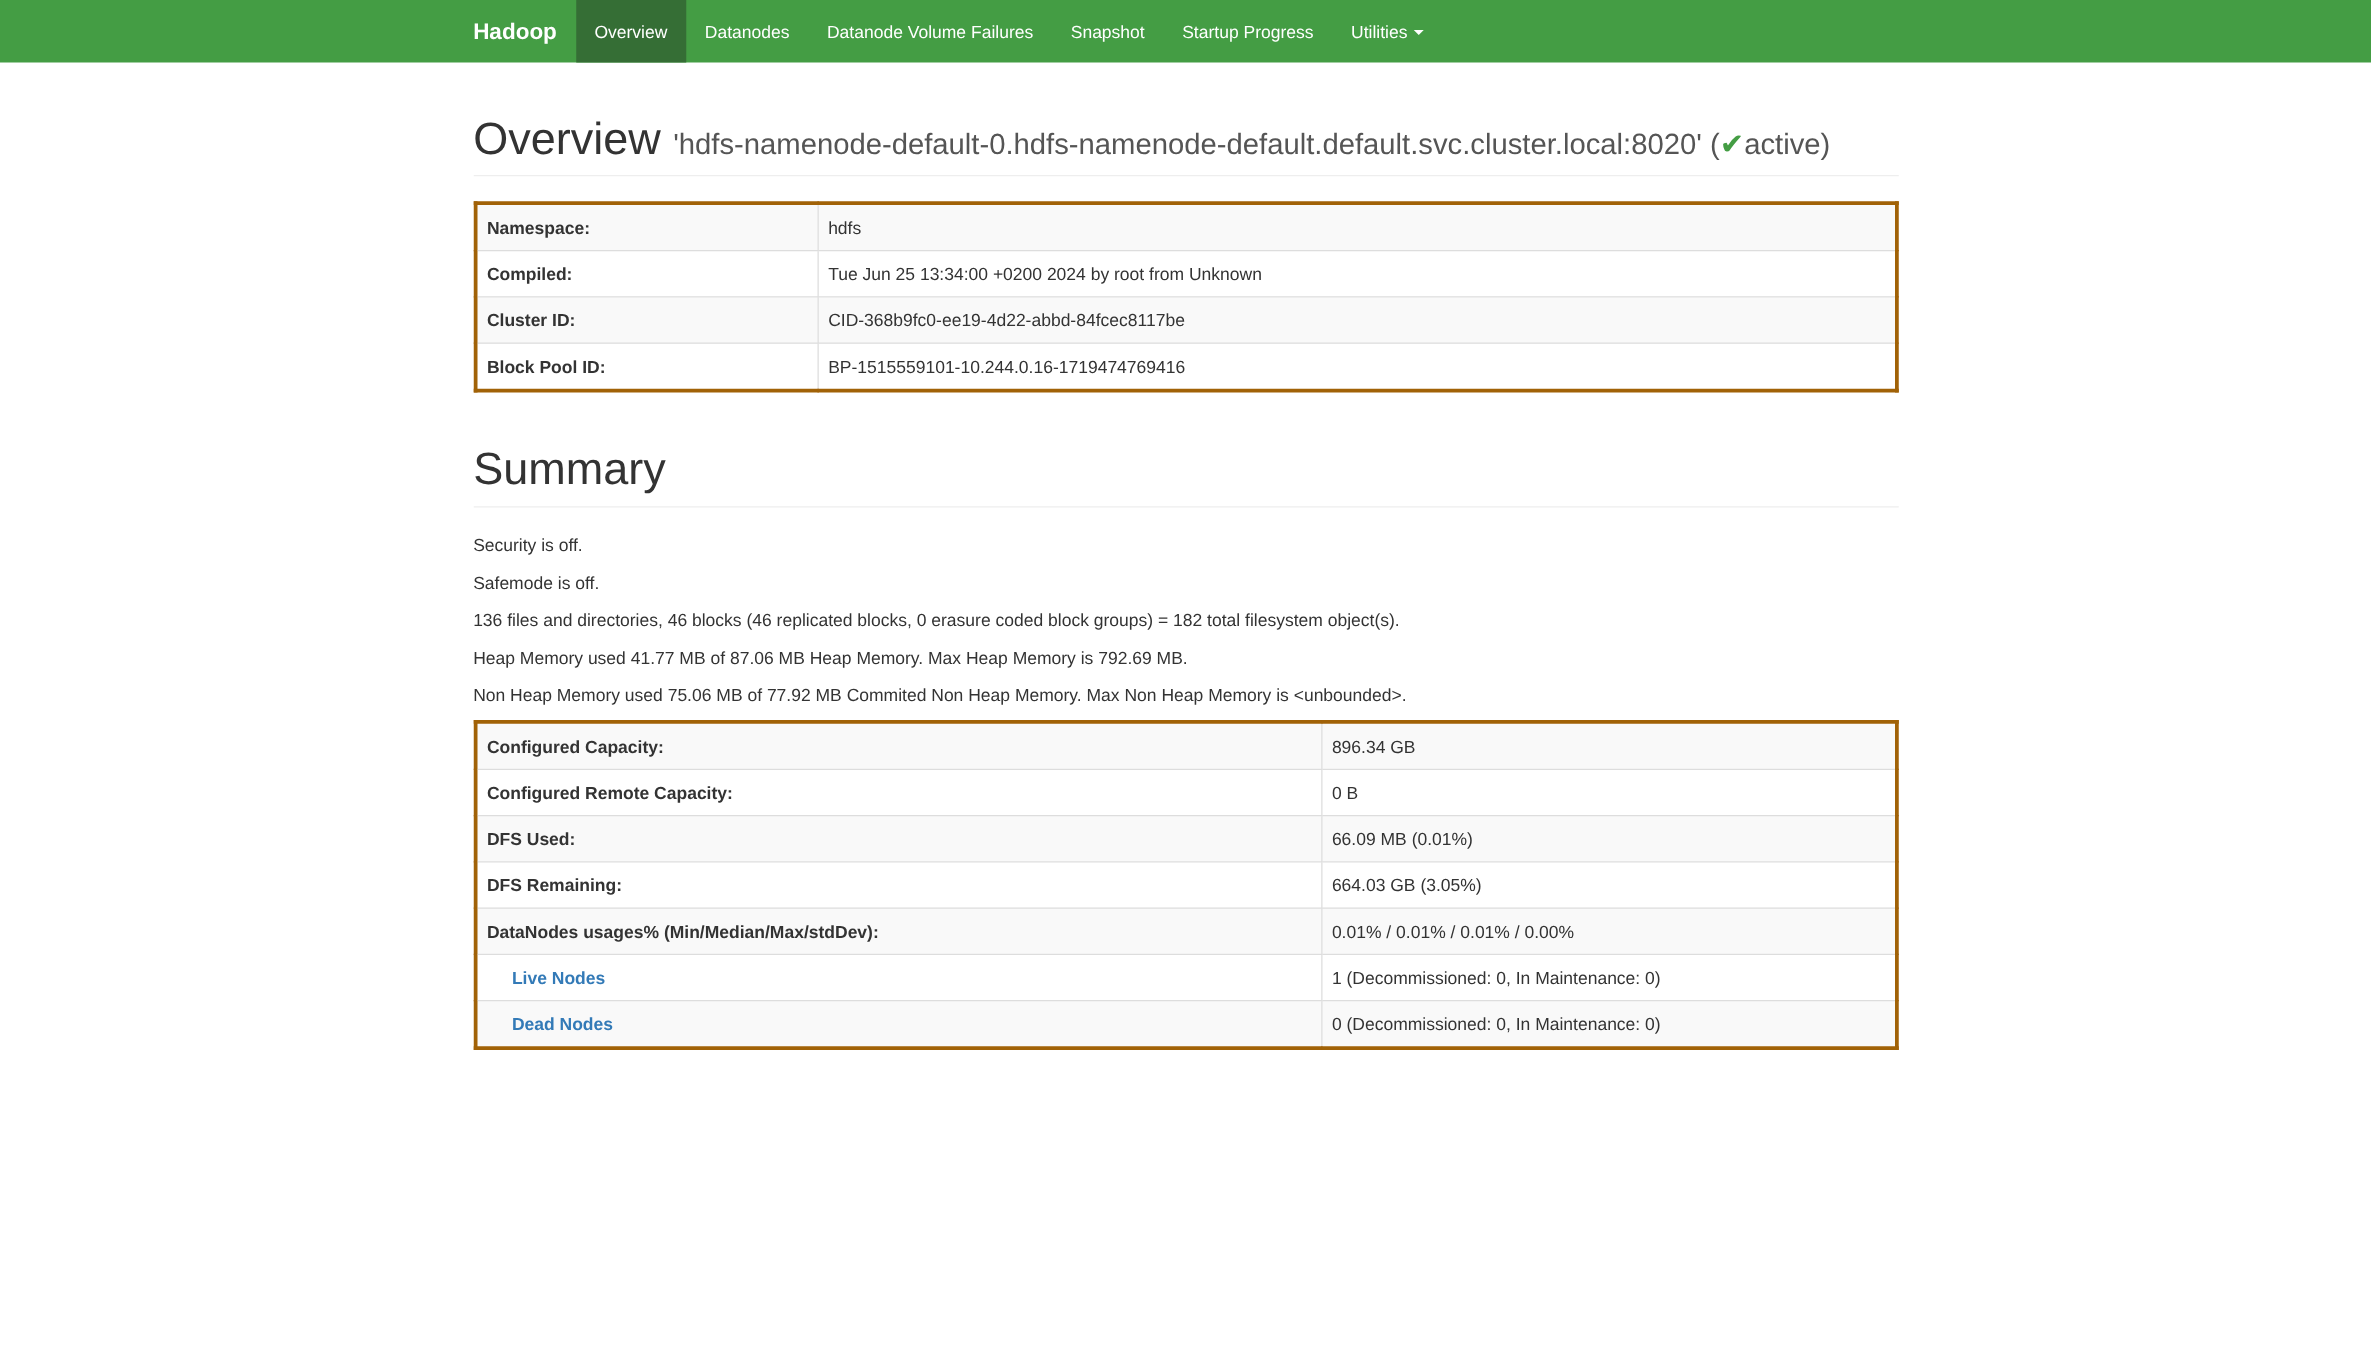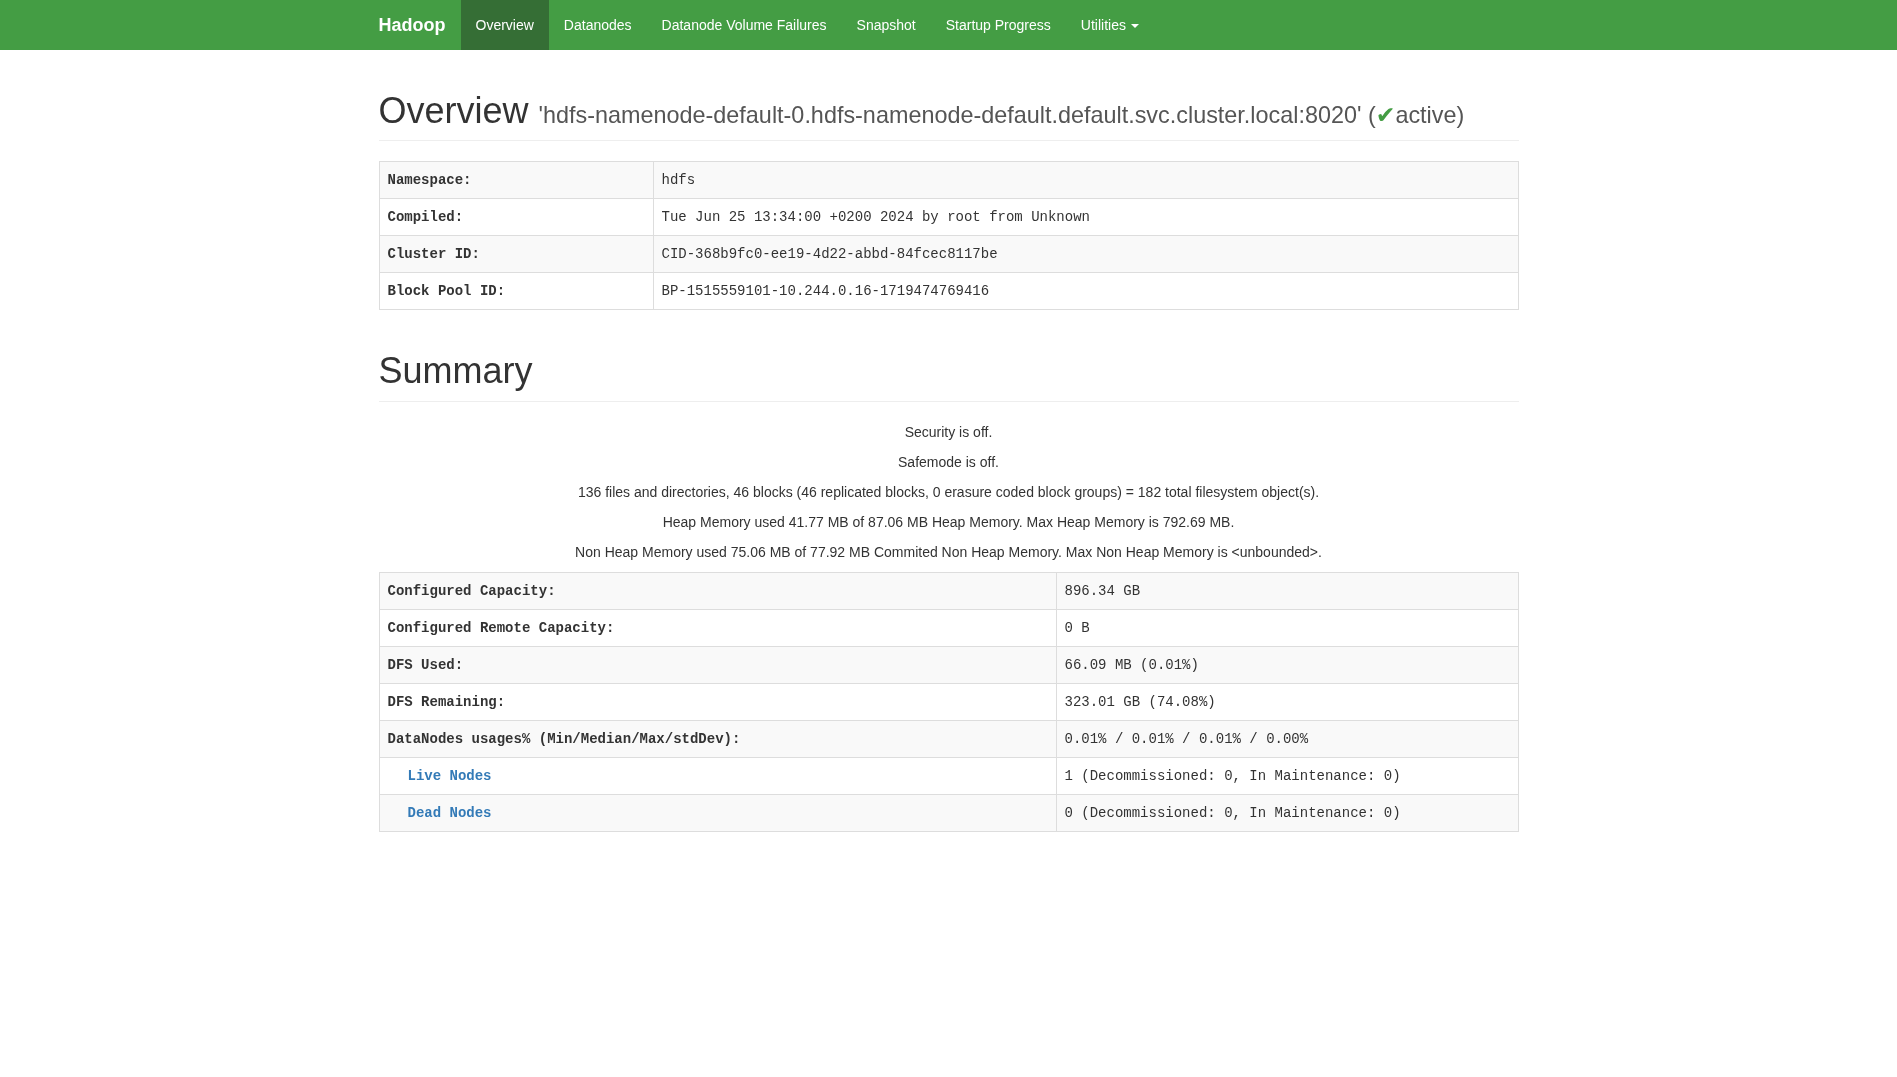--- a/index.html
+++ b/index.html
@@ -71,23 +71,22 @@
     color: #555;
   }
   .nn-state { white-space: nowrap; }
   .check-glyph { color: var(--success, #449d44); font-weight: bold; }
 
   
   .table {
     width: 100%;
     border-collapse: collapse;
     margin-bottom: 20px;
-    border: 1px solid #a16207;
+    border: 3px solid #a16207;
     background: #fff;
-    font-family: Liberation Mono, monospace;
   }
   .table th, .table td {
     padding: 8px;
     border: 1px solid #ddd;
     text-align: left;
     vertical-align: top;
     line-height: 1.42857143;
   }
   .table th { font-weight: bold; }
   .table tbody tr:nth-child(odd) { background-color: #f9f9f9; }
@@ -95,21 +94,21 @@
   .summary-table th { width: 677px; }
 
   a.node-link {
     color: var(--link, #337ab7);
     text-decoration: none;
     font-weight: bold;
     cursor: pointer;
     padding-left: 20px;
   }
 
-  p.summary-line { margin: 0 16px 10px; text-align: center; }
+  p.summary-line { margin: 0 0 10px; }
 </style>
 </head>
 <body>
 
 <nav class="navbar">
   <div class="container">
     <a class="navbar-brand">Hadoop</a>
     <ul class="navbar-nav">
       <li class="active">
         <a>Overview</a>
@@ -185,21 +184,21 @@
       <tr>
         <th>Configured Remote Capacity:</th>
         <td>0 B</td>
       </tr>
       <tr>
         <th>DFS Used:</th>
         <td>66.09 MB (0.01%)</td>
       </tr>
       <tr>
         <th>DFS Remaining:</th>
-        <td>323.01 GB (74.08%)</td>
+        <td>664.03 GB (3.05%)</td>
       </tr>
       <tr>
         <th>DataNodes usages% (Min/Median/Max/stdDev):</th>
         <td>0.01% / 0.01% / 0.01% / 0.00%</td>
       </tr>
       <tr>
         <th>
           <a class="node-link">Live Nodes</a>
         </th>
         <td>1 (Decommissioned: 0, In Maintenance: 0)</td>

